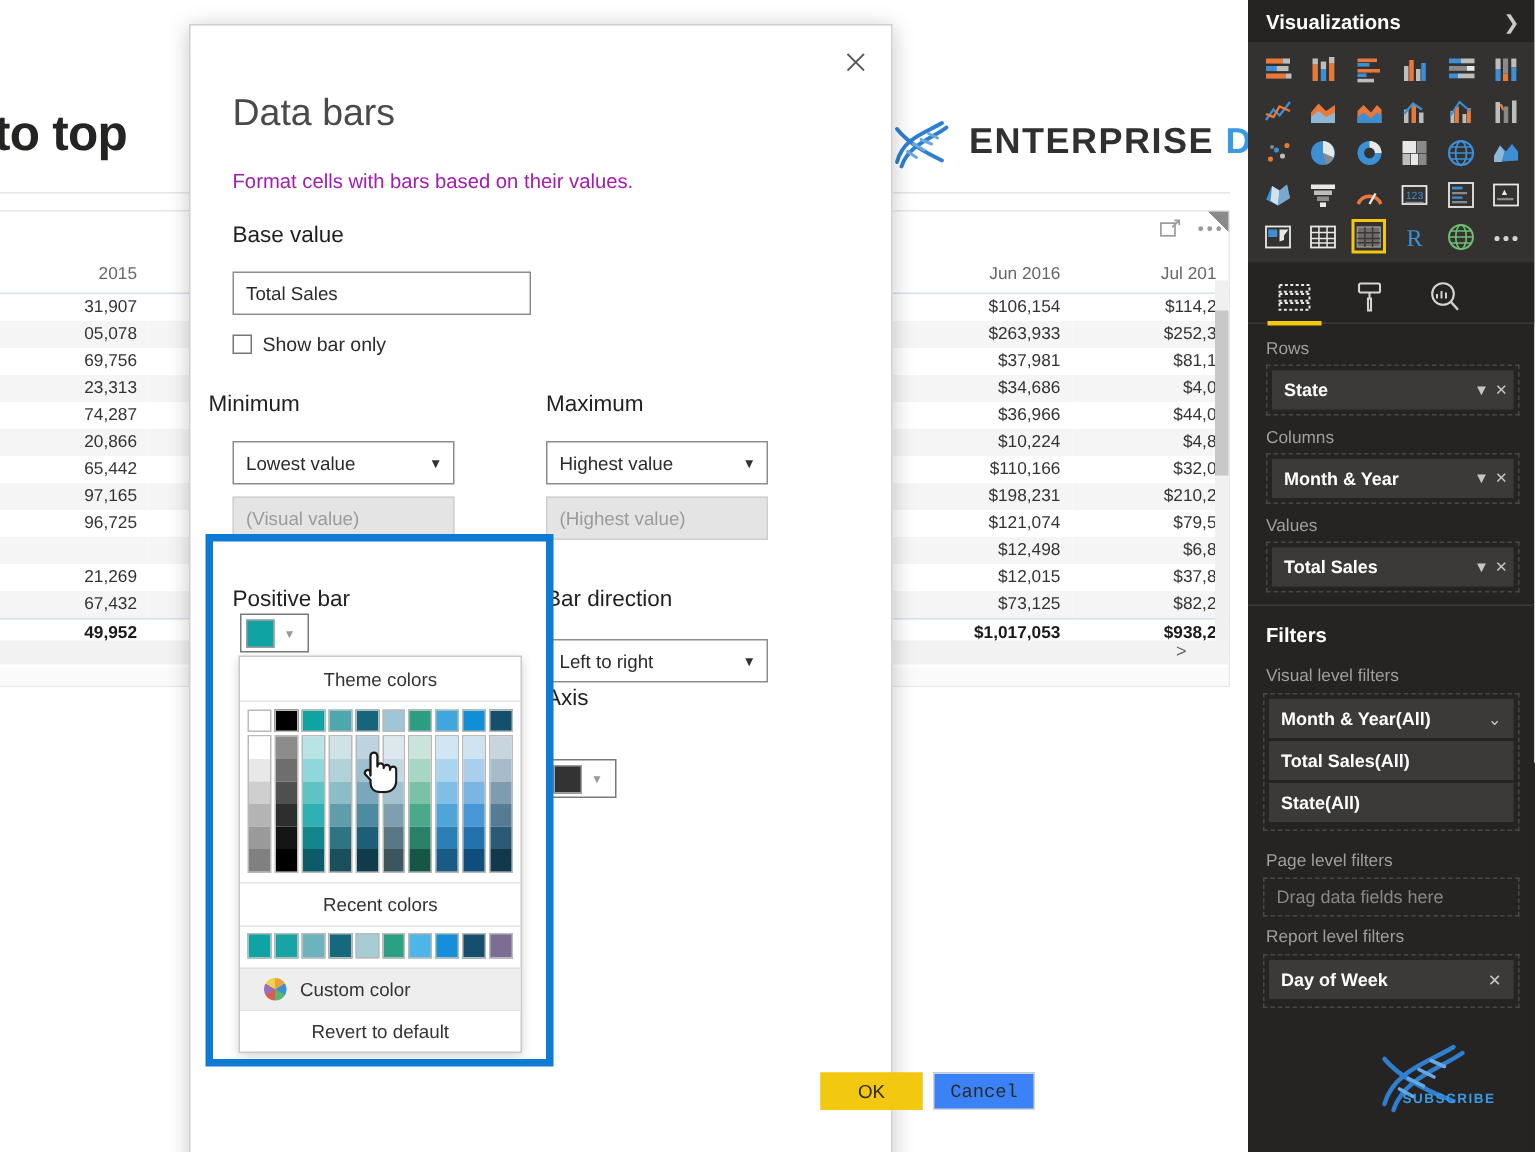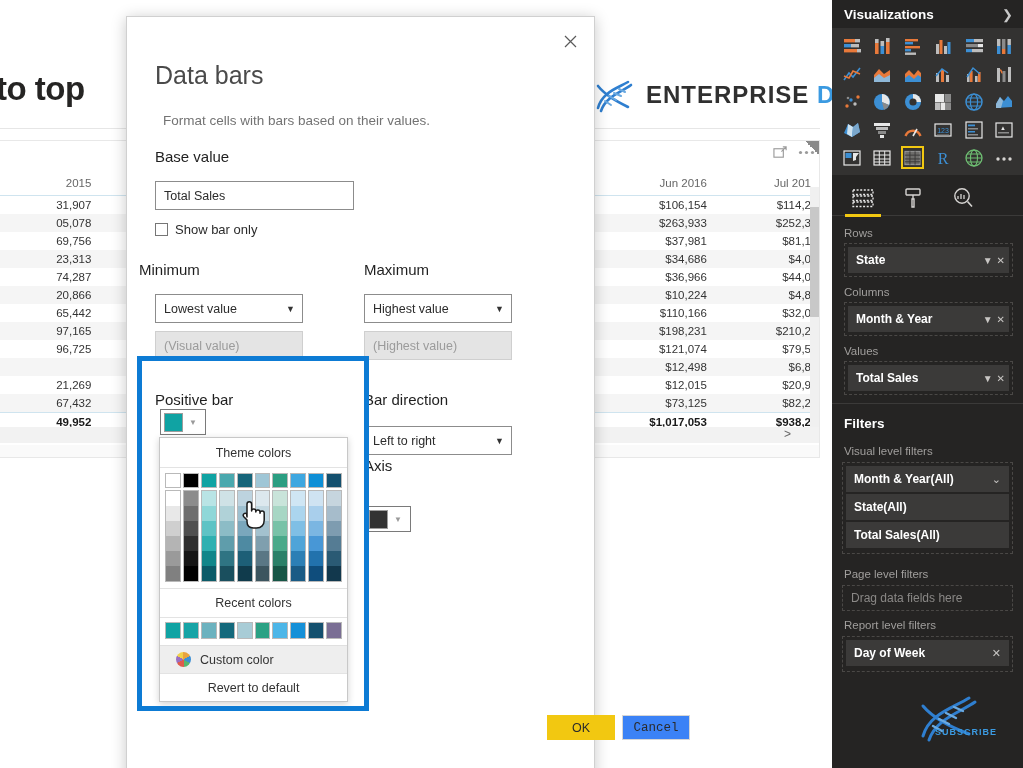--- a/index.html
+++ b/index.html
@@ -57,21 +57,21 @@
   #modal-backdrop { position: absolute; inset: 0; background: transparent; }
   #dialog {
     position: absolute; left: 126px; top: 16px; width: 469px; height: 768px;
     background: #ffffff; border: 1px solid #d0d0d0;
     box-shadow: 0 2px 14px rgba(0,0,0,0.22);
   }
   .dlg-close { position: absolute; right: 8px; top: 8px; width: 32px; height: 32px;
                display: flex; align-items: center; justify-content: center; color: #5a5a5a;
                font-size: 17px; cursor: pointer; }
   .dlg-title { position: absolute; left: 28px; top: 44px; font-size: 25px; color: #4a4a4a; font-weight: normal; }
-  .dlg-desc { position: absolute; left: 28px; top: 96px; font-size: 13.5px; color: #737373; margin-left: 8px; }
+  .dlg-desc { position: absolute; left: 28px; top: 96px; font-size: 13.5px; color: #a21caf; }
   .sec-label { font-size: 15px; color: #1f1f1f; }
 
   .field-box {
     border: 1px solid #8c8c8c; background: #fff; height: 29px;
     display: flex; align-items: center; padding: 0 8px;
     font-size: 12.5px; color: #2b2b2b;
   }
   .field-box.disabled { background: #e4e4e4; border-color: #cfcfcf; color: #9b9b9b; }
   .combo { position: relative; }
   .combo .caret { position: absolute; right: 7px; top: 50%; transform: translateY(-50%);
@@ -316,21 +316,21 @@
               <td>$12,498</td>
               <td>$6,8</td>
             </tr>
             <tr>
               <td>21,269</td>
               <td>$17,643</td>
               <td>$3</td>
               <td>$31,377</td>
               <td>$19,556</td>
               <td>$12,015</td>
-              <td>$20,9</td>
+              <td>$37,8</td>
             </tr>
             <tr class="alt">
               <td>67,432</td>
               <td>$49,955</td>
               <td>$72</td>
               <td>$93,332</td>
               <td>$62,157</td>
               <td>$73,125</td>
               <td>$82,2</td>
             </tr>
@@ -843,25 +843,25 @@
 
     <div class="rp-sep" style="margin-top:8px;"></div>
     <div class="filters-title">Filters</div>
     <div class="f-sub">Visual level filters</div>
     <div class="f-group" id="vl-filters">
         <div class="f-card">
           <span>Month &amp; Year(All)</span>
           <span class="ic">⌄</span>
         </div>
         <div class="f-card">
+          <span>Total Sales(All)</span>
+          <span class="ic"></span>
+        </div>
+        <div class="f-card">
           <span>State(All)</span>
-          <span class="ic"></span>
-        </div>
-        <div class="f-card">
-          <span>Total Sales(All)</span>
           <span class="ic"></span>
         </div>
       </div>
     <div class="f-sub" style="padding-top:14px;">Page level filters</div>
     <div class="f-drop">Drag data fields here</div>
     <div class="f-sub" style="padding-top:8px;">Report level filters</div>
     <div class="f-group" id="rl-filters">
         <div class="f-card">
           <span>Day of Week</span>
           <span class="ic">✕</span>

